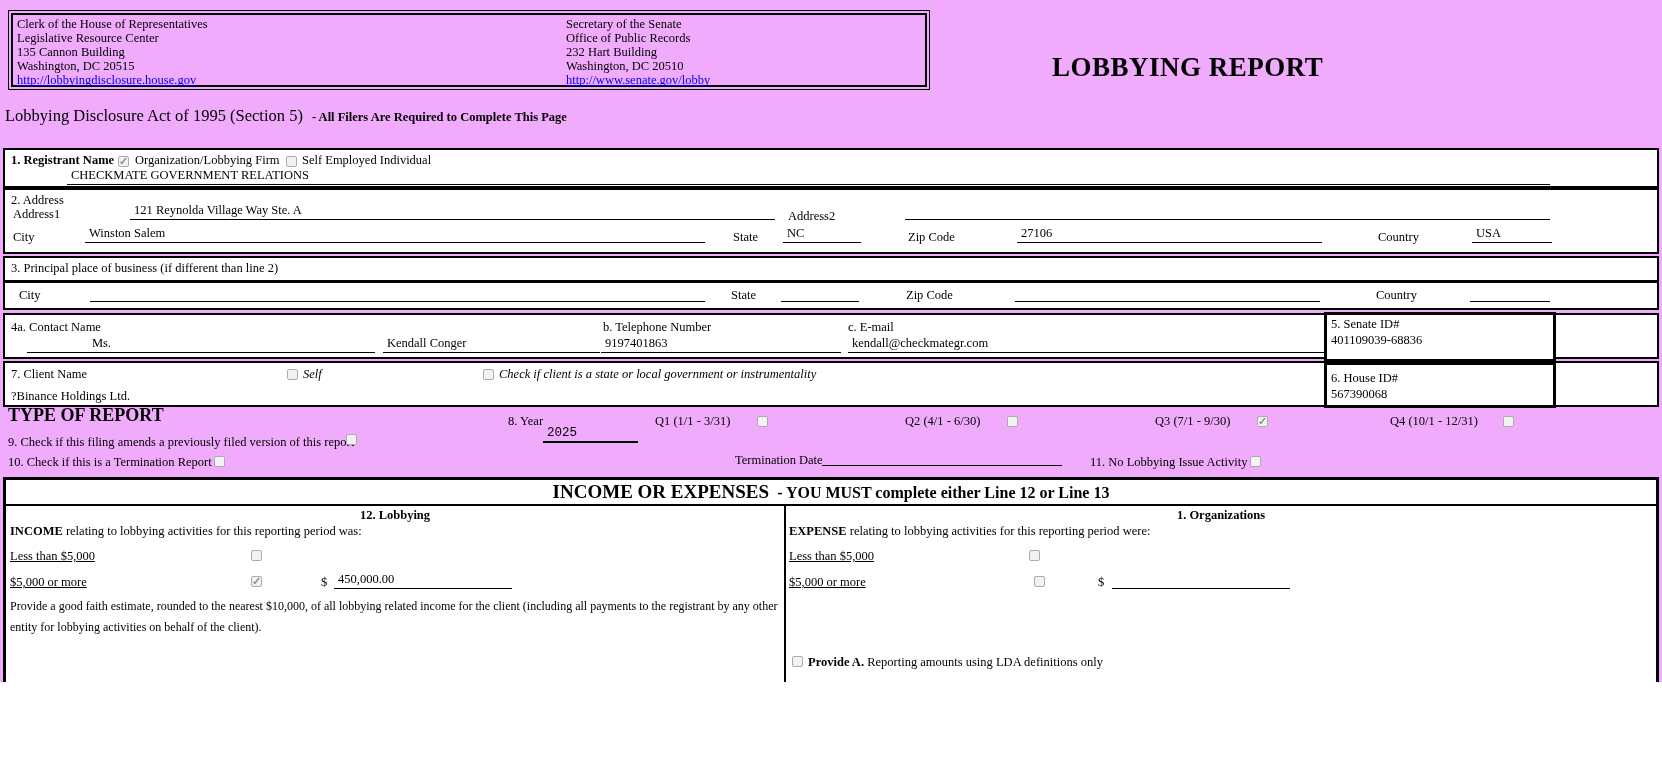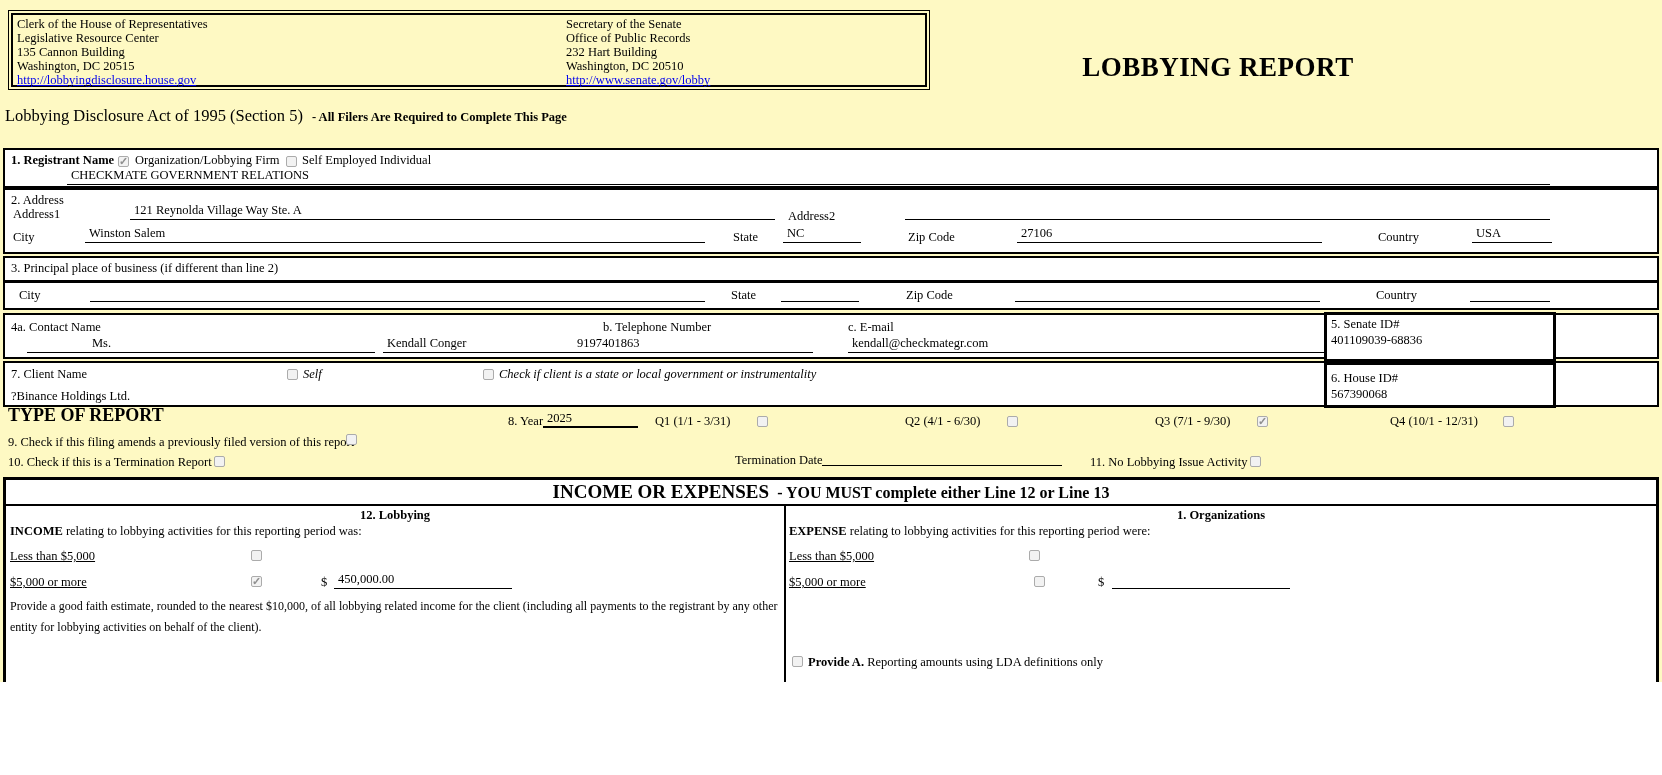--- a/index.html
+++ b/index.html
@@ -1,16 +1,16 @@
 <!DOCTYPE html>
 <html><head>
 <meta charset="utf-8">
 <style>
   html,body{margin:0;padding:0;background:#fff;}
-  .page{position:relative;width:1662px;height:682px;background:#fef9c3;color:#000;
+  .page{position:relative;width:1662px;height:682px;background:#f0abfc;color:#000;
         font-family:"Liberation Serif","DejaVu Serif",serif;font-size:12.5px;line-height:15px;overflow:hidden;}
   .a{position:absolute;white-space:nowrap;}
   .b{font-weight:bold;}
   .it{font-style:italic;}
   .wrap{white-space:normal;}
   .agency-outer{border:1px solid #000;}
   .agency-inner{position:absolute;left:2px;top:2px;right:2px;bottom:2px;border:2px solid #000;}
   .agency-line{height:14px;}
   .link{color:#0000EE;text-decoration:underline;cursor:pointer;}
   .title{font-size:27px;font-weight:bold;letter-spacing:.5px;}
@@ -47,21 +47,21 @@
       <div class="a" style="left:553px;top:2px;">
         <div class="agency-line">Secretary of the Senate</div>
         <div class="agency-line">Office of Public Records</div>
         <div class="agency-line">232 Hart Building</div>
         <div class="agency-line">Washington, DC 20510</div>
         <div class="agency-line"><span class="link">http://www.senate.gov/lobby</span></div>
       </div>
     </div>
   </div>
 
-  <div class="a title" style="left:998px;top:60px;width:440px;text-align:center;">LOBBYING REPORT</div>
+  <div class="a title" style="left:1052px;top:60px;width:440px;text-align:left;">LOBBYING REPORT</div>
 
   <div class="a" style="left:5px;top:108px;">
     <span class="act">Lobbying Disclosure Act of 1995 (Section 5)</span>
     <span class="act-note">- All Filers Are Required to Complete This Page</span>
   </div>
 
   <div class="formbox" style="left:3px;top:148px;width:1656px;height:40px;">
     <span class="a b" style="left:6px;top:3px;">1. Registrant Name</span>
     <span class="a cb checked" style="left:113px;top:6px;"></span>
     <span class="a" style="left:130px;top:3px;">Organization/Lobbying Firm</span>
@@ -99,21 +99,21 @@
       <span class="fld" style="left:1465px;top:2px;width:80px;"></span>
     </div>
   </div>
 
   <div class="formbox" style="left:3px;top:313px;width:1656px;height:46px;">
     <span class="a" style="left:6px;top:5px;">4a. Contact Name</span>
     <span class="a" style="left:598px;top:5px;">b. Telephone Number</span>
     <span class="a" style="left:843px;top:5px;">c. E-mail</span>
     <span class="fld" style="left:22px;top:21px;width:348px;padding-left:65px;">Ms.</span>
     <span class="fld" style="left:378px;top:21px;width:217px;">Kendall Conger</span>
-    <span class="fld" style="left:568px;top:21px;width:240px;">9197401863</span>
+    <span class="fld" style="left:596px;top:21px;width:240px;">9197401863</span>
     <span class="fld" style="left:843px;top:21px;width:477px;">kendall@checkmategr.com</span>
     <div class="formbox thick" style="left:1319px;top:-3px;width:232px;height:50px;">
       <span class="a" style="left:4px;top:2px;">5. Senate ID#</span>
       <span class="a" style="left:4px;top:18px;">401109039-68836</span>
     </div>
   </div>
 
   <div class="formbox" style="left:3px;top:361px;width:1656px;height:46px;">
     <span class="a" style="left:6px;top:4px;">7. Client Name</span>
     <span class="a cb" style="left:282px;top:6px;"></span>
@@ -122,21 +122,21 @@
     <span class="a it" style="left:494px;top:4px;">Check if client is a state or local government or instrumentality</span>
     <span class="a" style="left:6px;top:26px;">?Binance Holdings Ltd.</span>
     <div class="formbox thick" style="left:1319px;top:-1px;width:232px;height:46px;">
       <span class="a" style="left:4px;top:6px;">6. House ID#</span>
       <span class="a" style="left:4px;top:22px;">567390068</span>
     </div>
   </div>
 
   <span class="a sec-title" style="left:8px;top:408px;">TYPE OF REPORT</span>
   <span class="a" style="left:508px;top:414px;">8. Year</span>
-  <span class="fld fld2" style="left:543px;top:411px;width:95px;">2025</span>
+  <span class="fld fld2" style="left:543px;top:426px;width:95px;font-family:Liberation Mono, monospace;">2025</span>
   <span class="a" style="left:655px;top:414px;">Q1 (1/1 - 3/31)</span>
   <span class="a cb" style="left:757px;top:416px;"></span>
   <span class="a" style="left:905px;top:414px;">Q2 (4/1 - 6/30)</span>
   <span class="a cb" style="left:1007px;top:416px;"></span>
   <span class="a" style="left:1155px;top:414px;">Q3 (7/1 - 9/30)</span>
   <span class="a cb checked" style="left:1257px;top:416px;"></span>
   <span class="a" style="left:1390px;top:414px;">Q4 (10/1 - 12/31)</span>
   <span class="a cb" style="left:1503px;top:416px;"></span>
 
   <span class="a" style="left:8px;top:435px;">9. Check if this filing amends a previously filed version of this report</span>

